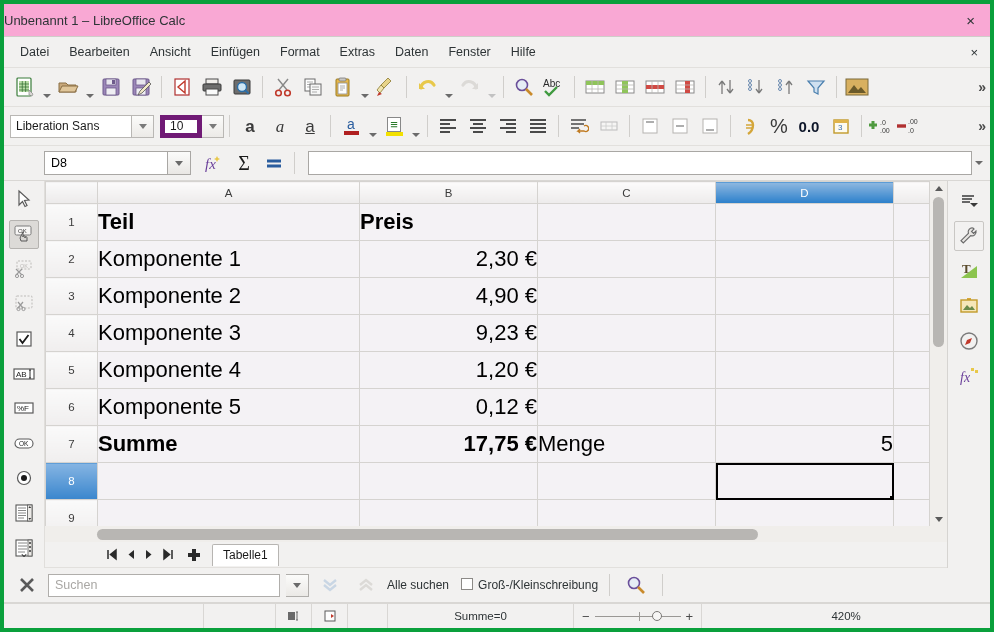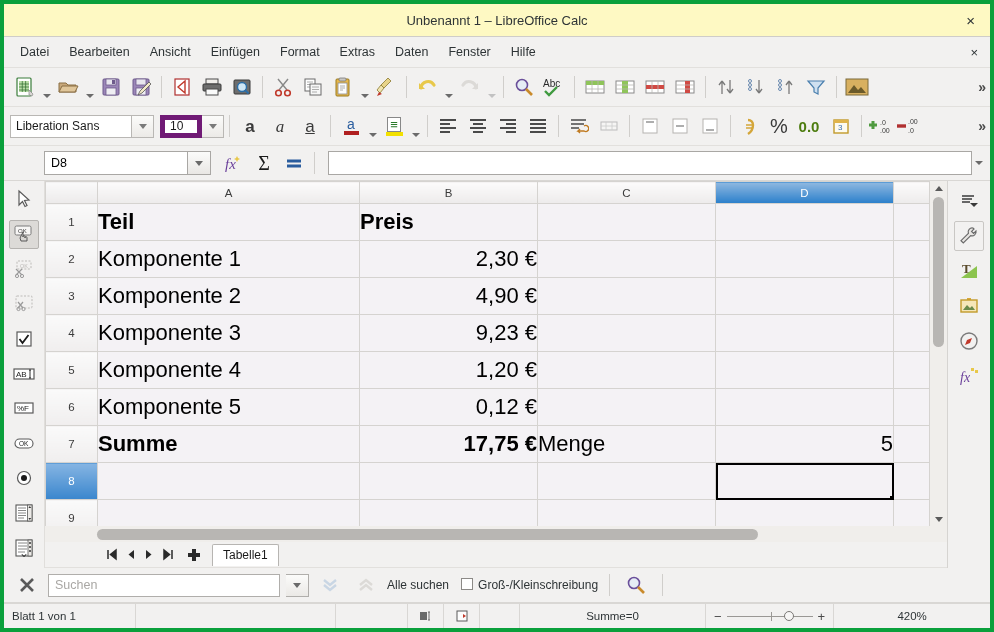--- a/index.html
+++ b/index.html
@@ -9,23 +9,23 @@
     background:#0aa03c;
     -webkit-font-smoothing:antialiased;
   }
   .win{
     position:absolute;left:4px;top:4px;width:986px;height:624px;
     background:#f2f1f0;border:0;overflow:hidden;
     display:flex;flex-direction:column;
   }
   
   .titlebar{
-    height:32px;min-height:32px;background:#fef9c3;
+    height:32px;min-height:32px;background:#f9a8d4;
     border-bottom:1px solid #cfcdc9;
-    display:flex;align-items:center;justify-content:center;position:relative;
+    display:flex;align-items:center;justify-content:flex-start;position:relative;
   }
   .titlebar .title{font-size:13px;color:#2e3436;font-weight:normal;}
   .titlebar .closebtn{
     position:absolute;right:10px;top:50%;transform:translateY(-50%);
     font-size:15px;color:#2e3436;cursor:pointer;line-height:1;
     padding:2px 5px;
   }
   
   .menubar{
     height:30px;min-height:30px;background:#f2f1f0;
@@ -85,21 +85,21 @@
     content:"";border-left:4px solid transparent;border-right:4px solid transparent;
     border-top:5px solid #7a7a7a;
   }
   .fmt-a{font-size:17px;color:#3a3a3a;line-height:1;}
   
   .formulabar{
     min-height:34px;height:34px;background:#f2f1f0;display:flex;align-items:center;
     padding:0 4px 0 40px;border-bottom:1px solid #d9d7d4;position:relative;
   }
   .namebox{
-    width:144px;height:24px;background:#fff;border:1px solid #a9a7a4;
+    width:124px;height:24px;background:#fff;border:1px solid #a9a7a4;
     display:flex;align-items:center;padding:0 6px;font-size:12.5px;color:#000;
     box-sizing:border-box;
   }
   .nameboxbtn{
     width:23px;height:24px;border:1px solid #a9a7a4;border-left:none;
     background:linear-gradient(#fbfbfa,#e9e7e4);
     display:flex;align-items:center;justify-content:center;box-sizing:border-box;
   }
   .nameboxbtn:after{
     content:"";border-left:4px solid transparent;border-right:4px solid transparent;
@@ -559,21 +559,21 @@
     <div class="tb-btn">
       <svg width="20" height="20" viewBox="0 0 20 20">
           <path d="M7 4c3 0 5 2 5 5s-2 7-5 9" fill="none" stroke="#d4a63a" stroke-width="2.4"></path>
           <path d="M5 9h7M5 12h6" stroke="#d4a63a" stroke-width="1.6"></path>
         </svg>
     </div>
     <div class="tb-btn" style="width:26px">
       <span style="font-size:20px;color:#3a3a3a;line-height:1;">%</span>
     </div>
     <div class="tb-btn" style="width:34px">
-      <span style="font-size:15px;color:#4d7c0f;font-weight:bold;line-height:1;">0.0</span>
+      <span style="font-size:15px;color:#0f172a;font-weight:bold;line-height:1;">0.0</span>
     </div>
     <div class="tb-btn">
       <svg width="20" height="20" viewBox="0 0 20 20">
           <rect x="3" y="4" width="14" height="13" fill="#fdfbf0" stroke="#c29a2a" stroke-width="1.4"></rect>
           <rect x="3" y="4" width="14" height="3" fill="#e0b44a"></rect>
           <text x="7" y="14" font-family="Liberation Sans, sans-serif" font-size="8" fill="#3a6fae">3</text>
         </svg>
     </div>
     <div class="sep"></div>
     <div class="tb-btn" style="width:28px">
@@ -914,21 +914,20 @@
     <div class="tb-btn">
       <svg width="22" height="22" viewBox="0 0 22 22">
           <circle cx="9" cy="9" r="5.5" fill="#e6edf5" stroke="#6a4f9a" stroke-width="1.6"></circle>
           <path d="M13 13l6 6" stroke="#c98a2b" stroke-width="2.6"></path>
         </svg>
     </div>
     <div class="sep"></div>
   </div>
 
   <div class="statusbar">
-    <div class="sb-cell" style="width:132px">Blatt 1 von 1</div>
     <div class="sb-cell" style="width:200px"></div>
     <div class="sb-cell" style="width:72px"></div>
     <div class="sb-cell" style="width:36px;justify-content:center">
       <svg width="16" height="14" viewBox="0 0 16 14">
           <rect x="2" y="3" width="7" height="8" fill="#6a6a6a"></rect>
           <path d="M11 3v8M10 3h2M10 11h2" stroke="#6a6a6a" stroke-width="1"></path>
         </svg>
     </div>
     <div class="sb-cell" style="width:36px;justify-content:center">
       <svg width="16" height="14" viewBox="0 0 16 14">

